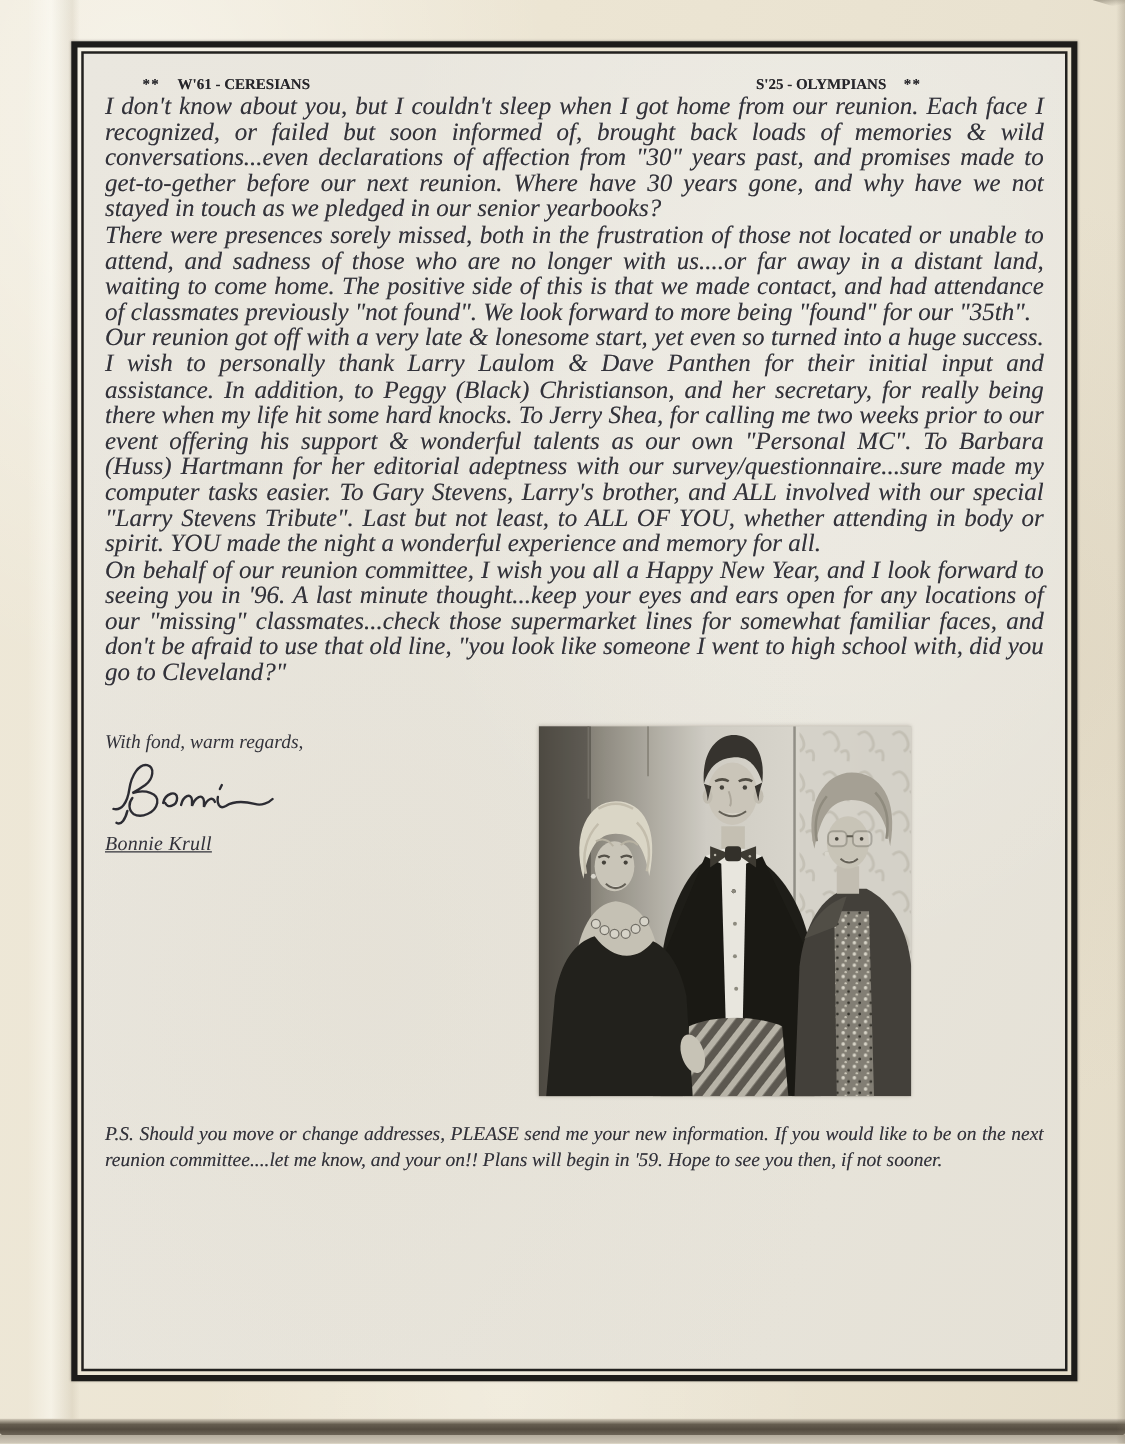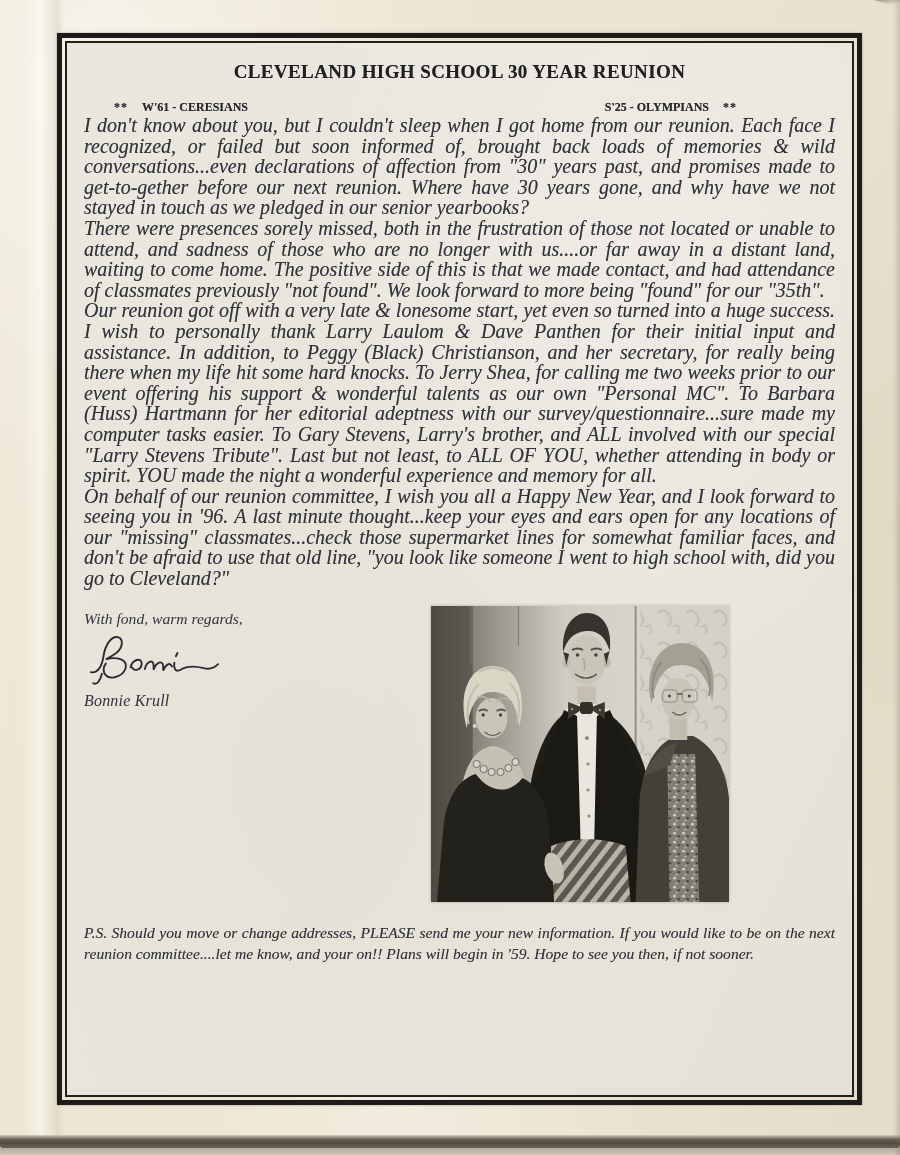--- a/index.html
+++ b/index.html
@@ -76,26 +76,26 @@
     margin:52px 0 0 0;
     font-style:italic;font-size:15.6px;
   }
   .body-p{
     margin:0 0 0 0;
     font-style:italic;font-size:20px;line-height:20.6px;
     text-align:justify;
     text-shadow:0 0 .5px rgba(50,50,58,.45);
   }
   .bottom-row{
-    display:flex;margin-top:15px;
+    display:flex;margin-top:30px;
   }
   .sign-block{flex:1 1 auto;font-style:italic;}
   .closing{margin:6px 0 0 0;font-size:15.6px;}
   .signature{display:block;margin:4px 0 0 2px;width:175px;height:58px;}
-  .signed-name{margin:2px 0 0 0;font-size:16px;letter-spacing:.2px;}
+  .signed-name{margin:2px 0 0 0;font-size:16px;letter-spacing:.2px;text-decoration:underline;}
   .address{margin-top:17px;font-size:15.8px;line-height:22.5px;}
   .address p{margin:0;}
   .photo{
     flex:0 0 auto;width:298px;height:296px;margin-right:106px;margin-top:2px;
     box-shadow:0 0 3px rgba(80,70,55,.35);
     background:#c9c6be;
   }
   .photo svg{display:block;width:100%;height:100%;}
   .ps{
     margin:20px 0 0 0;
@@ -107,21 +107,20 @@
 </head>
 <body>
 
 <div class="paper">
   <div class="fold-highlight"></div>
 
   <div class="frame">
     <div class="frame-inner">
       <div class="content">
 
-        <h1 class="title">CLEVELAND HIGH SCHOOL 30 YEAR REUNION</h1>
 
         <div class="subtitle">
           <div class="sub-left">
             <span class="stars">**</span><span>W'61 - CERESIANS</span>
           </div>
           <div class="sub-right">
             <span>S'25 - OLYMPIANS</span><span class="stars">**</span>
           </div>
         </div>
 

